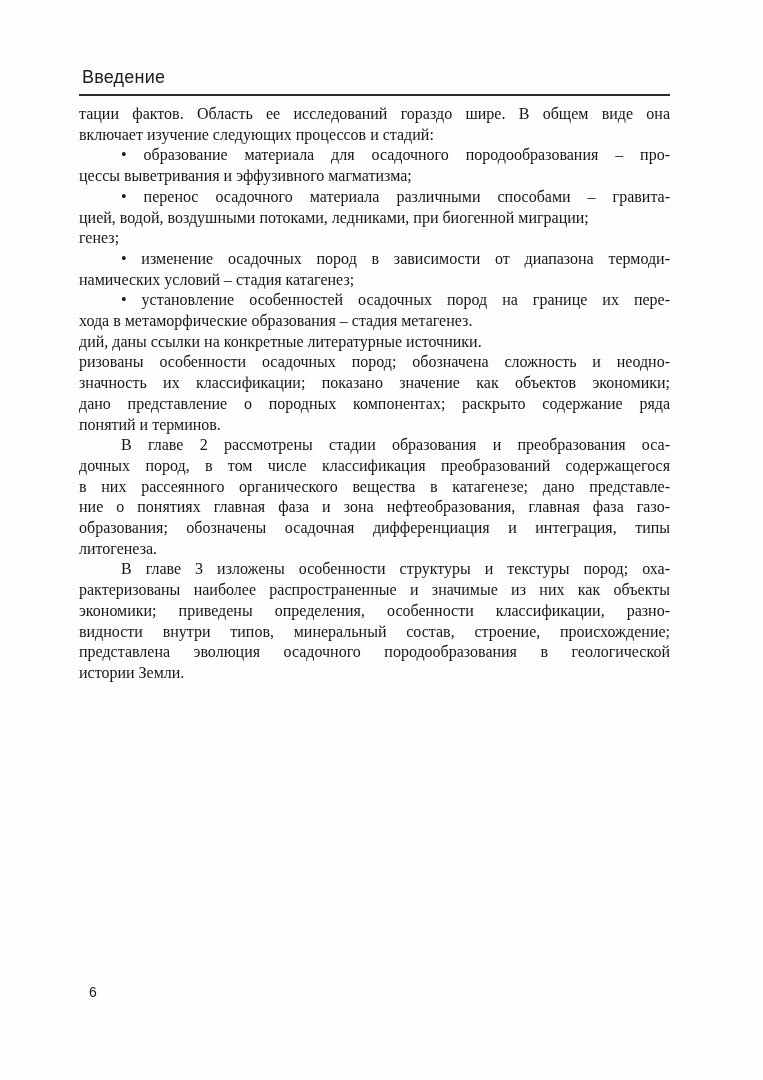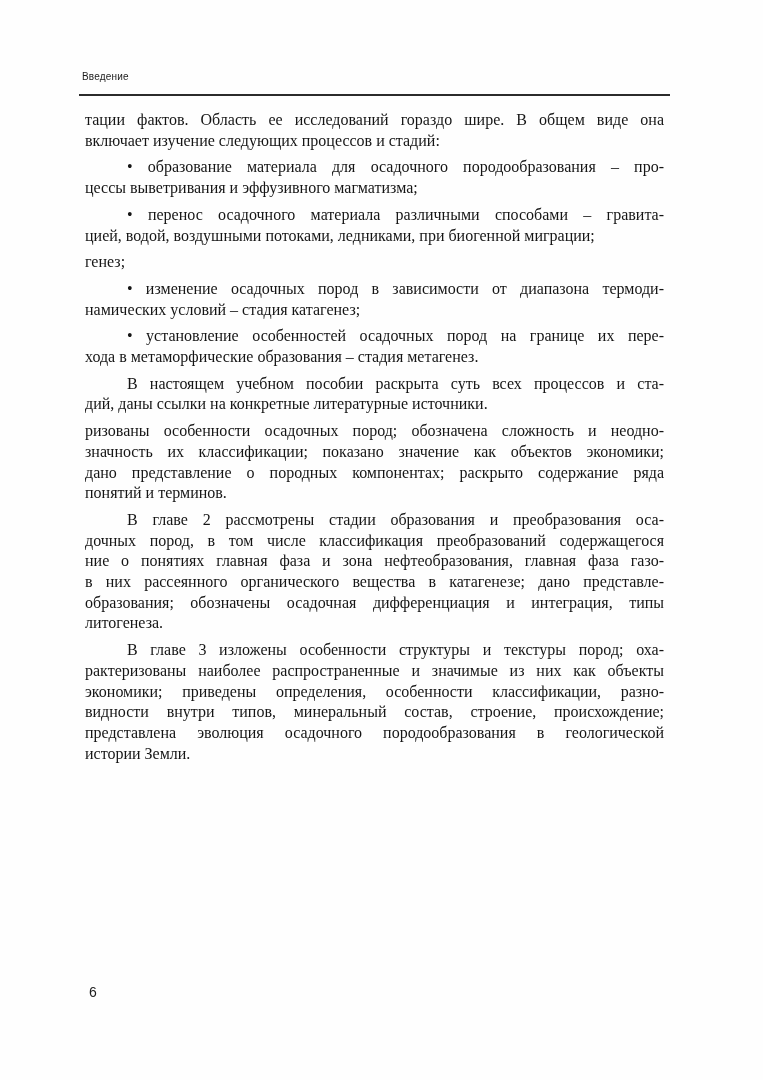--- a/index.html
+++ b/index.html
@@ -14,21 +14,21 @@
     background: #fefefe;
     overflow: hidden;
     font-family: "Liberation Serif", "DejaVu Serif", serif;
     color: #161616;
   }
   .running-head {
     position: absolute;
     left: 82px;
     top: 69px;
     font-family: "Liberation Sans", "DejaVu Sans", sans-serif;
-    font-size: 10px;
+    font-size: 18px;
     line-height: 16px;
     color: #1c1c1c;
     letter-spacing: 0.2px;
   }
   .head-rule {
     position: absolute;
     left: 79px;
     top: 94px;
     width: 591px;
     height: 2px;
@@ -37,21 +37,21 @@
   .body-text {
     position: absolute;
     left: 79px;
     top: 104px;
     width: 591px;
     font-size: 16px;
     line-height: 20.7px;
     color: #151515;
   }
   .para {
-    margin: 6px;
+    margin: 0;
     padding: 0;
   }
   .para .line {
     text-align: justify;
     text-align-last: justify;
     white-space: normal;
   }
   .para .line.last-line {
     text-align-last: left;
   }
@@ -96,34 +96,33 @@
       </div>
       <div class="para indent">
         <div class="line first-line">• изменение осадочных пород в зависимости от диапазона термоди-</div>
         <div class="line last-line">намических условий – стадия катагенез;</div>
       </div>
       <div class="para indent">
         <div class="line first-line">• установление особенностей осадочных пород на границе их пере-</div>
         <div class="line last-line">хода в метаморфические образования – стадия метагенез.</div>
       </div>
       <div class="para indent">
-        <div class="line first-line">В настоящем учебном пособии раскрыта суть всех процессов и ста-</div>
         <div class="line last-line">дий, даны ссылки на конкретные литературные источники.</div>
       </div>
       <div class="para indent">
         <div class="line">ризованы особенности осадочных пород; обозначена сложность и неодно-</div>
         <div class="line">значность их классификации; показано значение как объектов экономики;</div>
         <div class="line">дано представление о породных компонентах; раскрыто содержание ряда</div>
         <div class="line last-line">понятий и терминов.</div>
       </div>
       <div class="para indent">
         <div class="line first-line">В главе 2 рассмотрены стадии образования и преобразования оса-</div>
         <div class="line">дочных пород, в том числе классификация преобразований содержащегося</div>
+        <div class="line">в них рассеянного органического вещества в катагенезе; дано представле-</div>
         <div class="line">ние о понятиях главная фаза и зона нефтеобразования, главная фаза газо-</div>
-        <div class="line">в них рассеянного органического вещества в катагенезе; дано представле-</div>
         <div class="line">образования; обозначены осадочная дифференциация и интеграция, типы</div>
         <div class="line last-line">литогенеза.</div>
       </div>
       <div class="para indent">
         <div class="line first-line">В главе 3 изложены особенности структуры и текстуры пород; оха-</div>
         <div class="line">рактеризованы наиболее распространенные и значимые из них как объекты</div>
         <div class="line">экономики; приведены определения, особенности классификации, разно-</div>
         <div class="line">видности внутри типов, минеральный состав, строение, происхождение;</div>
         <div class="line">представлена эволюция осадочного породообразования в геологической</div>
         <div class="line last-line">истории Земли.</div>

